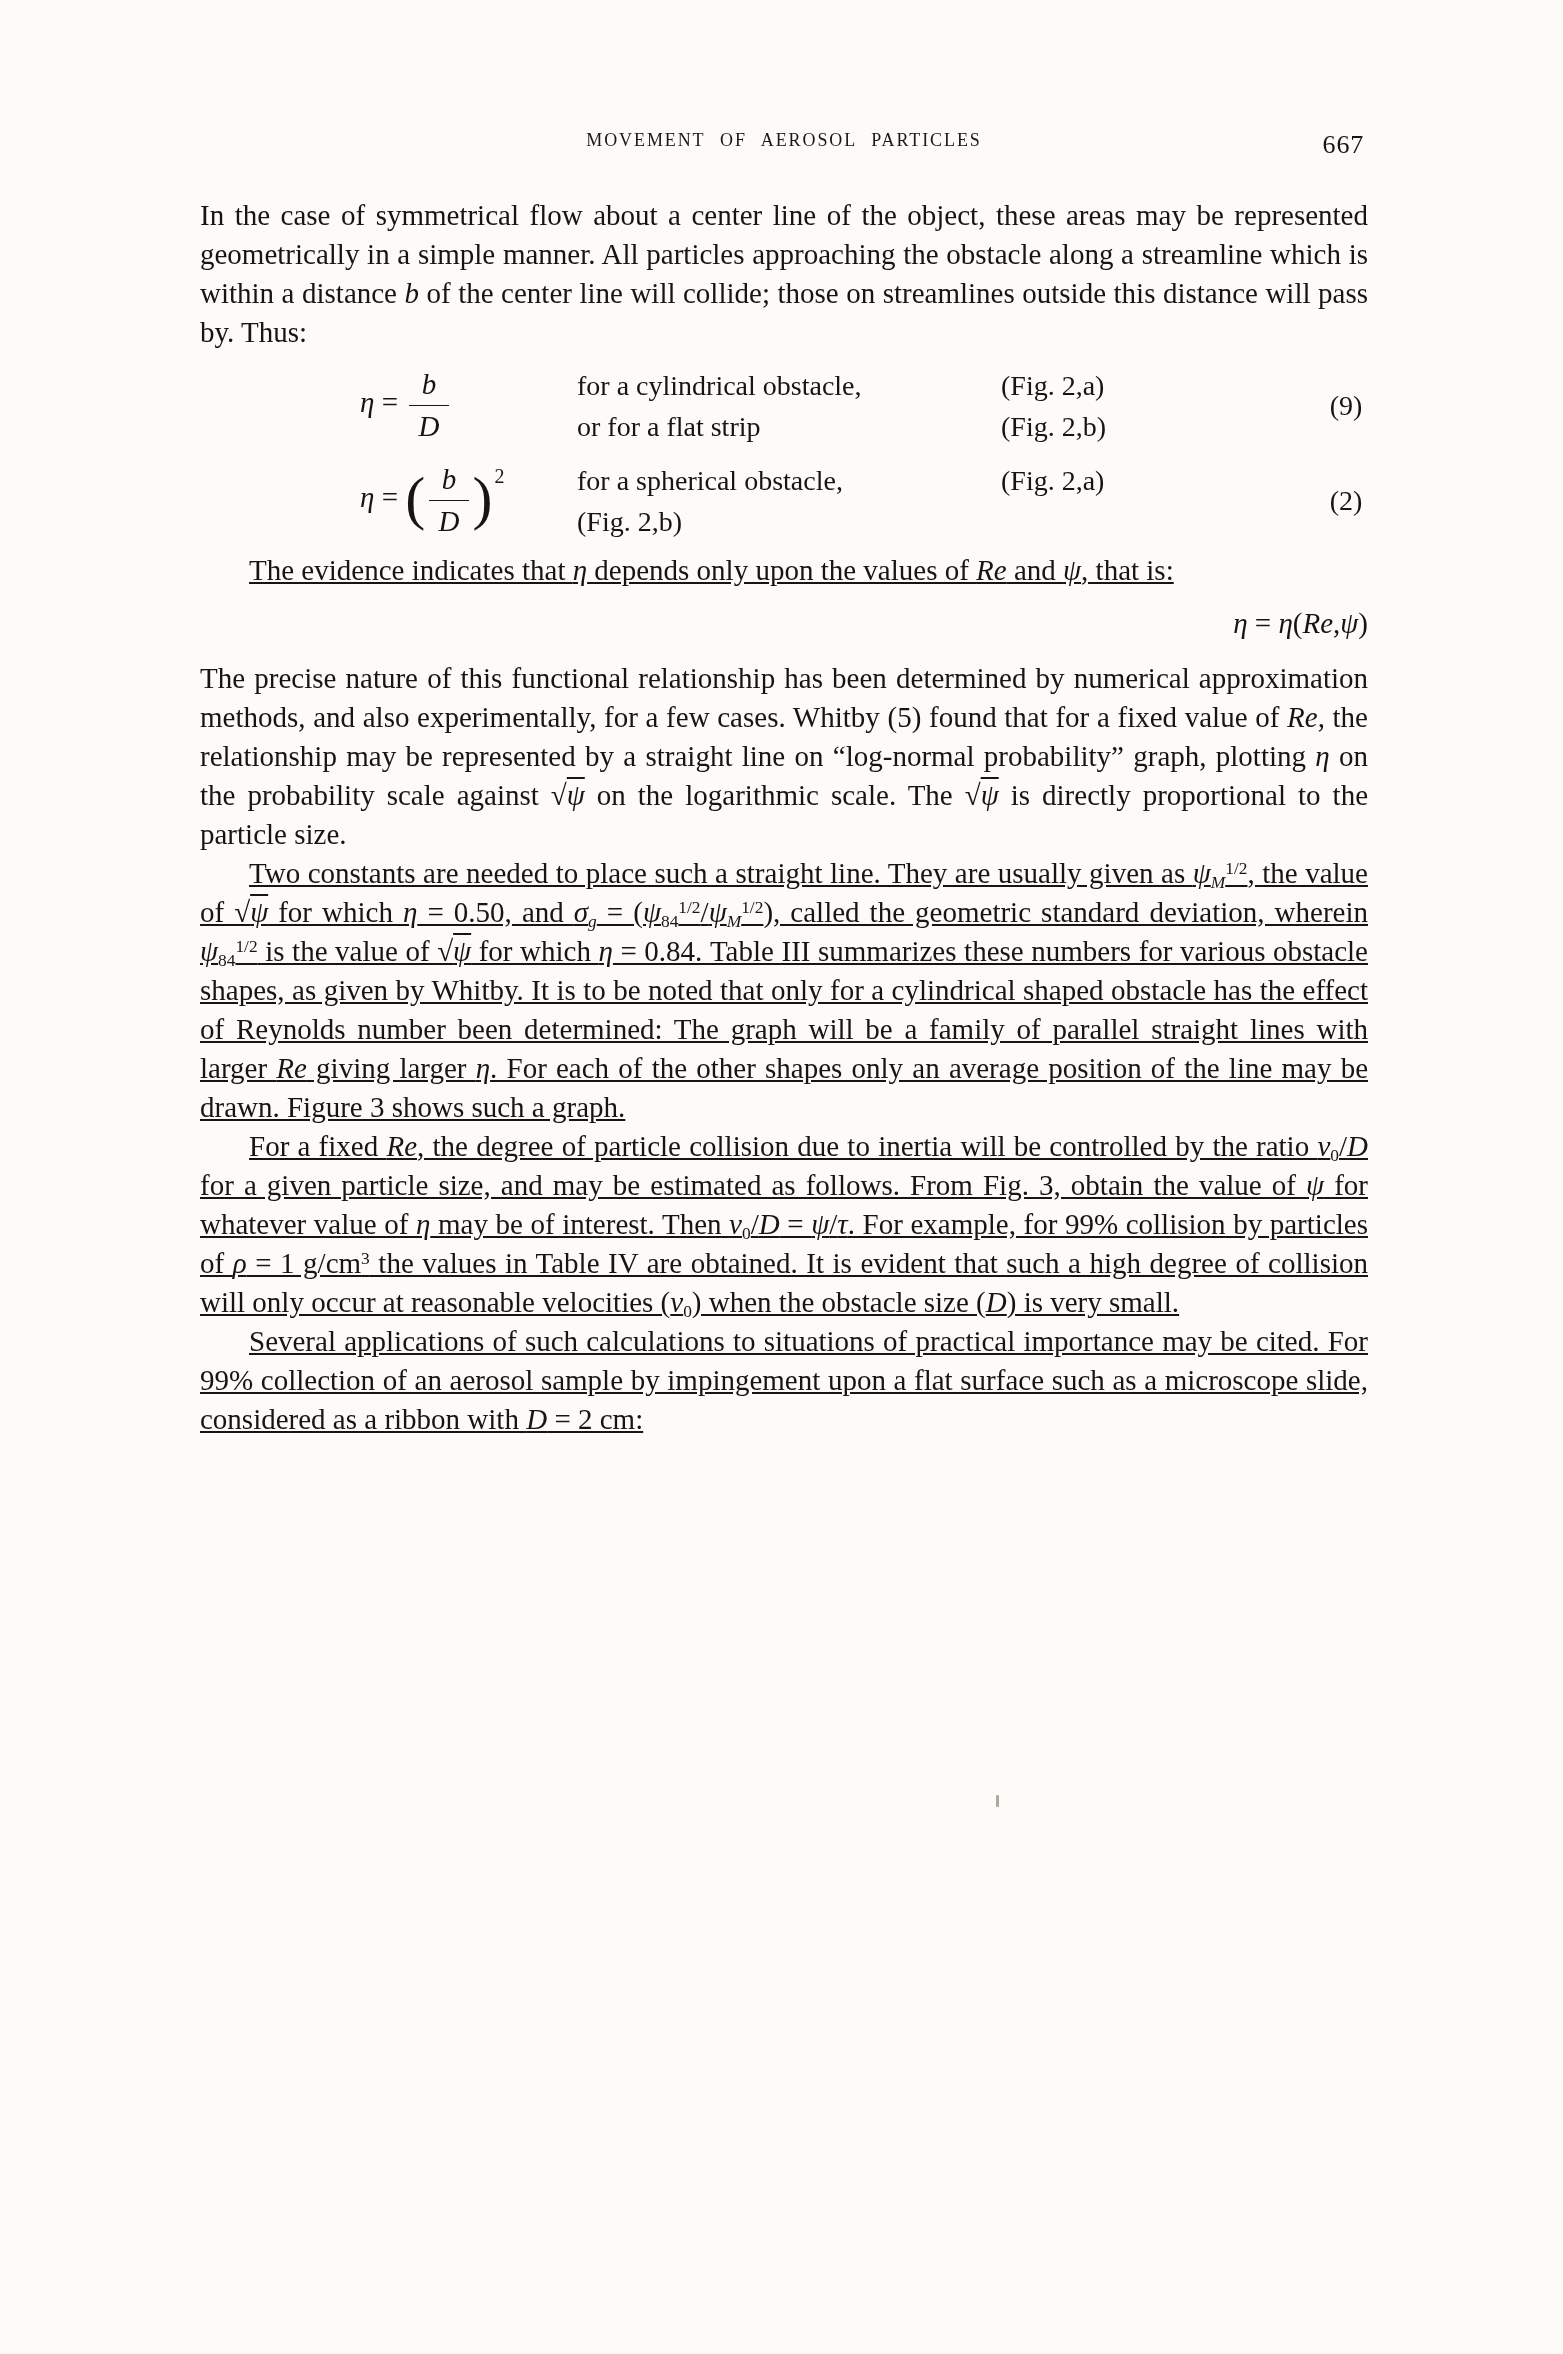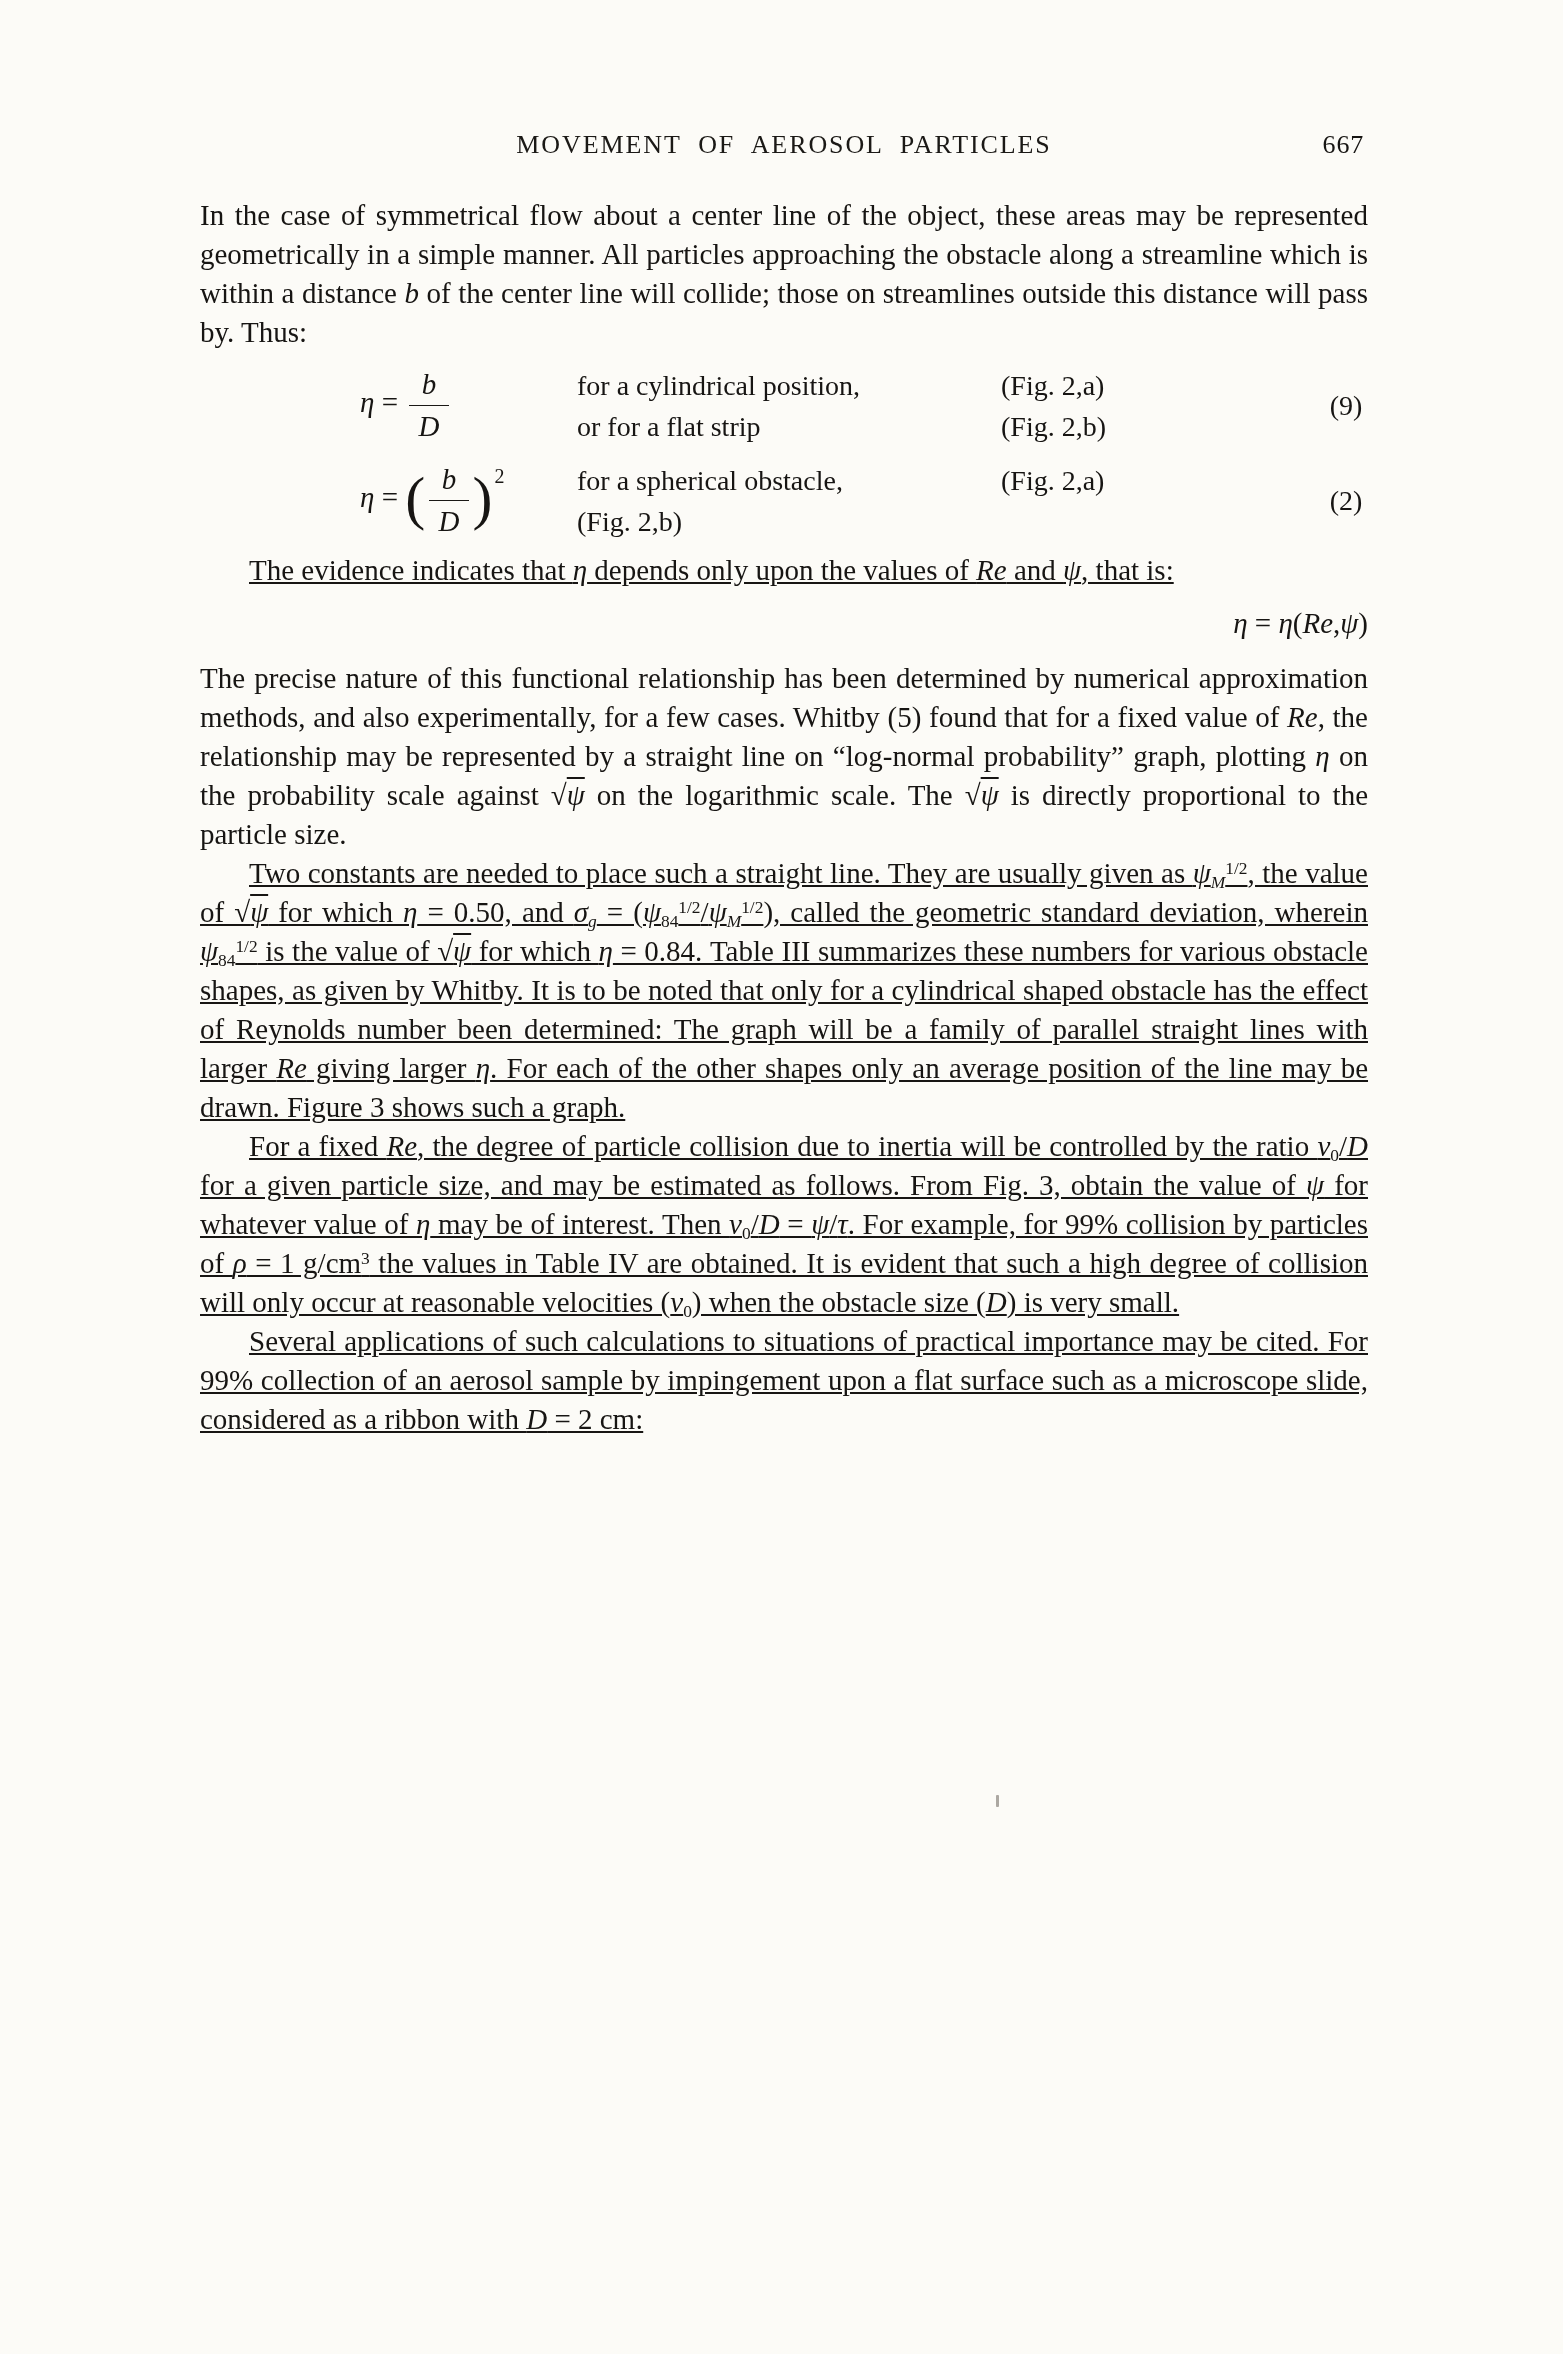--- a/index.html
+++ b/index.html
@@ -10,21 +10,21 @@
     color:#171513;
     -webkit-font-smoothing:antialiased;
   }
   .page { position:relative; width:1563px; height:2355px; overflow:hidden; }
   .content { position:absolute; left:200px; top:130px; width:1168px; }
 
   
   .header { position:relative; height:41px; margin-bottom:24.5px; }
   .title {
     position:absolute; left:0; width:100%;
-    text-align:center; font-size:26px; letter-spacing:1.9px; word-spacing:8.5px;
+    text-align:center; font-size:18px; letter-spacing:1.9px; word-spacing:8.5px;
     color:#1b1916;
   }
   .pagenum { position:absolute; right:3.8px; top:0; font-size:26px; letter-spacing:0.9px;margin-left:48px; }
 
   
   .para {
     font-size:29px; line-height:39px; text-align:justify;
     text-justify:inter-word;
   }
   .indent { text-indent:49px;text-decoration:underline; }
@@ -63,21 +63,21 @@
       <span class="title">MOVEMENT OF AEROSOL PARTICLES</span>
       <span class="pagenum">667</span>
     </div>
 
     <p class="para">In the case of symmetrical flow about a center line of the object, these areas may be represented geometrically in a simple manner.  All particles approaching the obstacle along a streamline which is within a distance <i>b</i> of the center line will collide; those on streamlines outside this distance will pass by.  Thus:</p>
 
     <div class="eq-block">
       <div class="eq-lhs"><span class="it">η</span> = <span class="frac"><span class="fnum it">b</span><span class="fden it">D</span></span></div>
       <div class="eq-mid">
         <div class="eq-line">
-          <span class="eq-desc">for a cylindrical position,</span>
+          <span class="eq-desc">for a cylindrical obstacle,</span>
           <span class="eq-fig">(Fig. 2,a)</span>
         </div>
         <div class="eq-line">
           <span class="eq-desc">or for a flat strip</span>
           <span class="eq-fig">(Fig. 2,b)</span>
         </div>
       </div>
       <div class="eq-num">(9)</div>
     </div>
 

